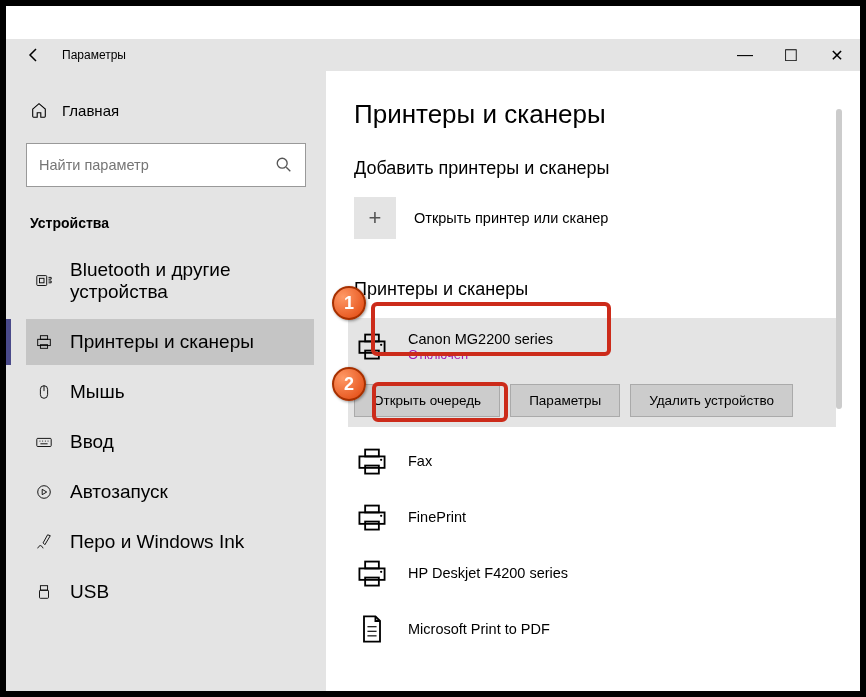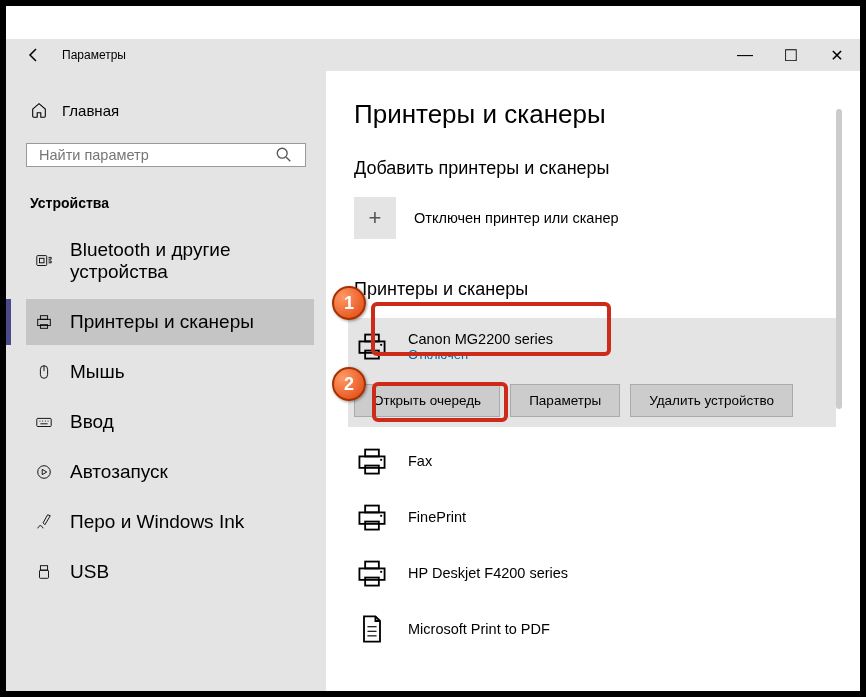--- a/index.html
+++ b/index.html
@@ -14,21 +14,21 @@
     .titlebar-right { margin-left: auto; display: flex; }
     .winbtn { width: 46px; height: 32px; display: flex; align-items: center; justify-content: center; }
     
     .content { display: flex; flex: 1; overflow: hidden; }
     
     .sidebar { width: 320px; background: #e4e4e4; padding: 20px 12px 0 20px; }
     .nav-home { display: flex; align-items: center; gap: 14px; padding: 10px 4px; margin-bottom: 14px; }
     .nav-home-icon { width: 18px; height: 18px; }
     .nav-home-text { font-size: 15px; }
     
-    .search-box { height: 24px; background: #fff; border: 1px solid #999; display: flex; align-items: center; padding: 0 12px; margin-bottom: 22px; width: 280px; }
+    .search-box { height: 44px; background: #fff; border: 1px solid #999; display: flex; align-items: center; padding: 0 12px; margin-bottom: 22px; width: 280px; }
     .search-input { flex: 1; border: none; outline: none; font-size: 14.5px; background: transparent; }
     .search-icon { width: 18px; height: 18px; }
     
     .section-label { font-size: 14px; font-weight: 600; padding: 6px 4px; margin-bottom: 10px; }
     
     .nav-item { display: flex; align-items: center; gap: 16px; padding: 12px 4px 12px 8px; font-size: 19px; cursor: pointer; margin-bottom: 4px; position: relative; }
     .nav-item.active { background: #c5c5c5; }
     .nav-item.active::before { content: ""; position: absolute; left: -20px; top: 0; bottom: 0; width: 5px; background: #4a4a8a; }
     .nav-icon { width: 20px; height: 20px; display: flex; align-items: center; justify-content: center; flex-shrink: 0; }
     
@@ -41,21 +41,21 @@
     
     .add-row { display: flex; align-items: center; gap: 18px; margin-bottom: 40px; }
     .add-btn { width: 42px; height: 42px; background: #e4e4e4; display: flex; align-items: center; justify-content: center; font-size: 22px; color: #555; }
     .add-text { font-size: 14.5px; }
     
     .printer-item { display: flex; align-items: center; gap: 18px; padding: 10px 0; cursor: pointer; }
     .printer-item.selected { background: #e4e4e4; margin-left: -6px; padding-left: 6px; }
     .printer-icon { width: 36px; height: 36px; display: flex; align-items: center; justify-content: center; flex-shrink: 0; }
     .printer-info { display: flex; flex-direction: column; }
     .printer-name { font-size: 14.5px; }
-    .printer-status { font-size: 13px; color: #0369a1; }
+    .printer-status { font-size: 13px; color: #a21caf; }
     
     .action-row { display: flex; gap: 10px; background: #e4e4e4; padding: 10px 8px 10px 6px; margin-left: -6px; margin-bottom: 6px; }
     .action-btn { background: #ccc; border: 1px solid #aaa; padding: 8px 18px; font-size: 13.5px; cursor: pointer; }
     
     
     .ring { border: 4px solid #cc2b1a; border-radius: 6px; position: absolute; pointer-events: none; }
     .callout { position: absolute; width: 34px; height: 34px; border-radius: 50%; background: radial-gradient(circle at 30% 30%, #ff9966, #e0440b); color: #fff; font-weight: 700; font-size: 18px; display: flex; align-items: center; justify-content: center; border: 2px solid #a63000; box-shadow: 1px 1px 3px rgba(0,0,0,0.4); }
   </style>
 </head>
 <body>
@@ -182,21 +182,21 @@
         <span>USB</span>
       </div>
     </div>
 
     <div class="main">
       <div class="main-inner">
         <div class="page-title">Принтеры и сканеры</div>
         <div class="section-title">Добавить принтеры и сканеры</div>
         <div class="add-row">
           <div class="add-btn">+</div>
-          <div class="add-text">Отключен принтер или сканер</div>
+          <div class="add-text">Открыть принтер или сканер</div>
         </div>
 
         <div class="section-title">Принтеры и сканеры</div>
 
         <div class="printer-item selected">
           <span class="printer-icon">
             <svg viewBox="0 0 28 28" width="32" height="32">
                 <rect x="3" y="10" width="22" height="10" stroke="#000" stroke-width="1.6" fill="none"></rect>
                 <rect x="8" y="4" width="12" height="6" stroke="#000" stroke-width="1.6" fill="none"></rect>
                 <rect x="8" y="18" width="12" height="7" stroke="#000" stroke-width="1.6" fill="none"></rect>

